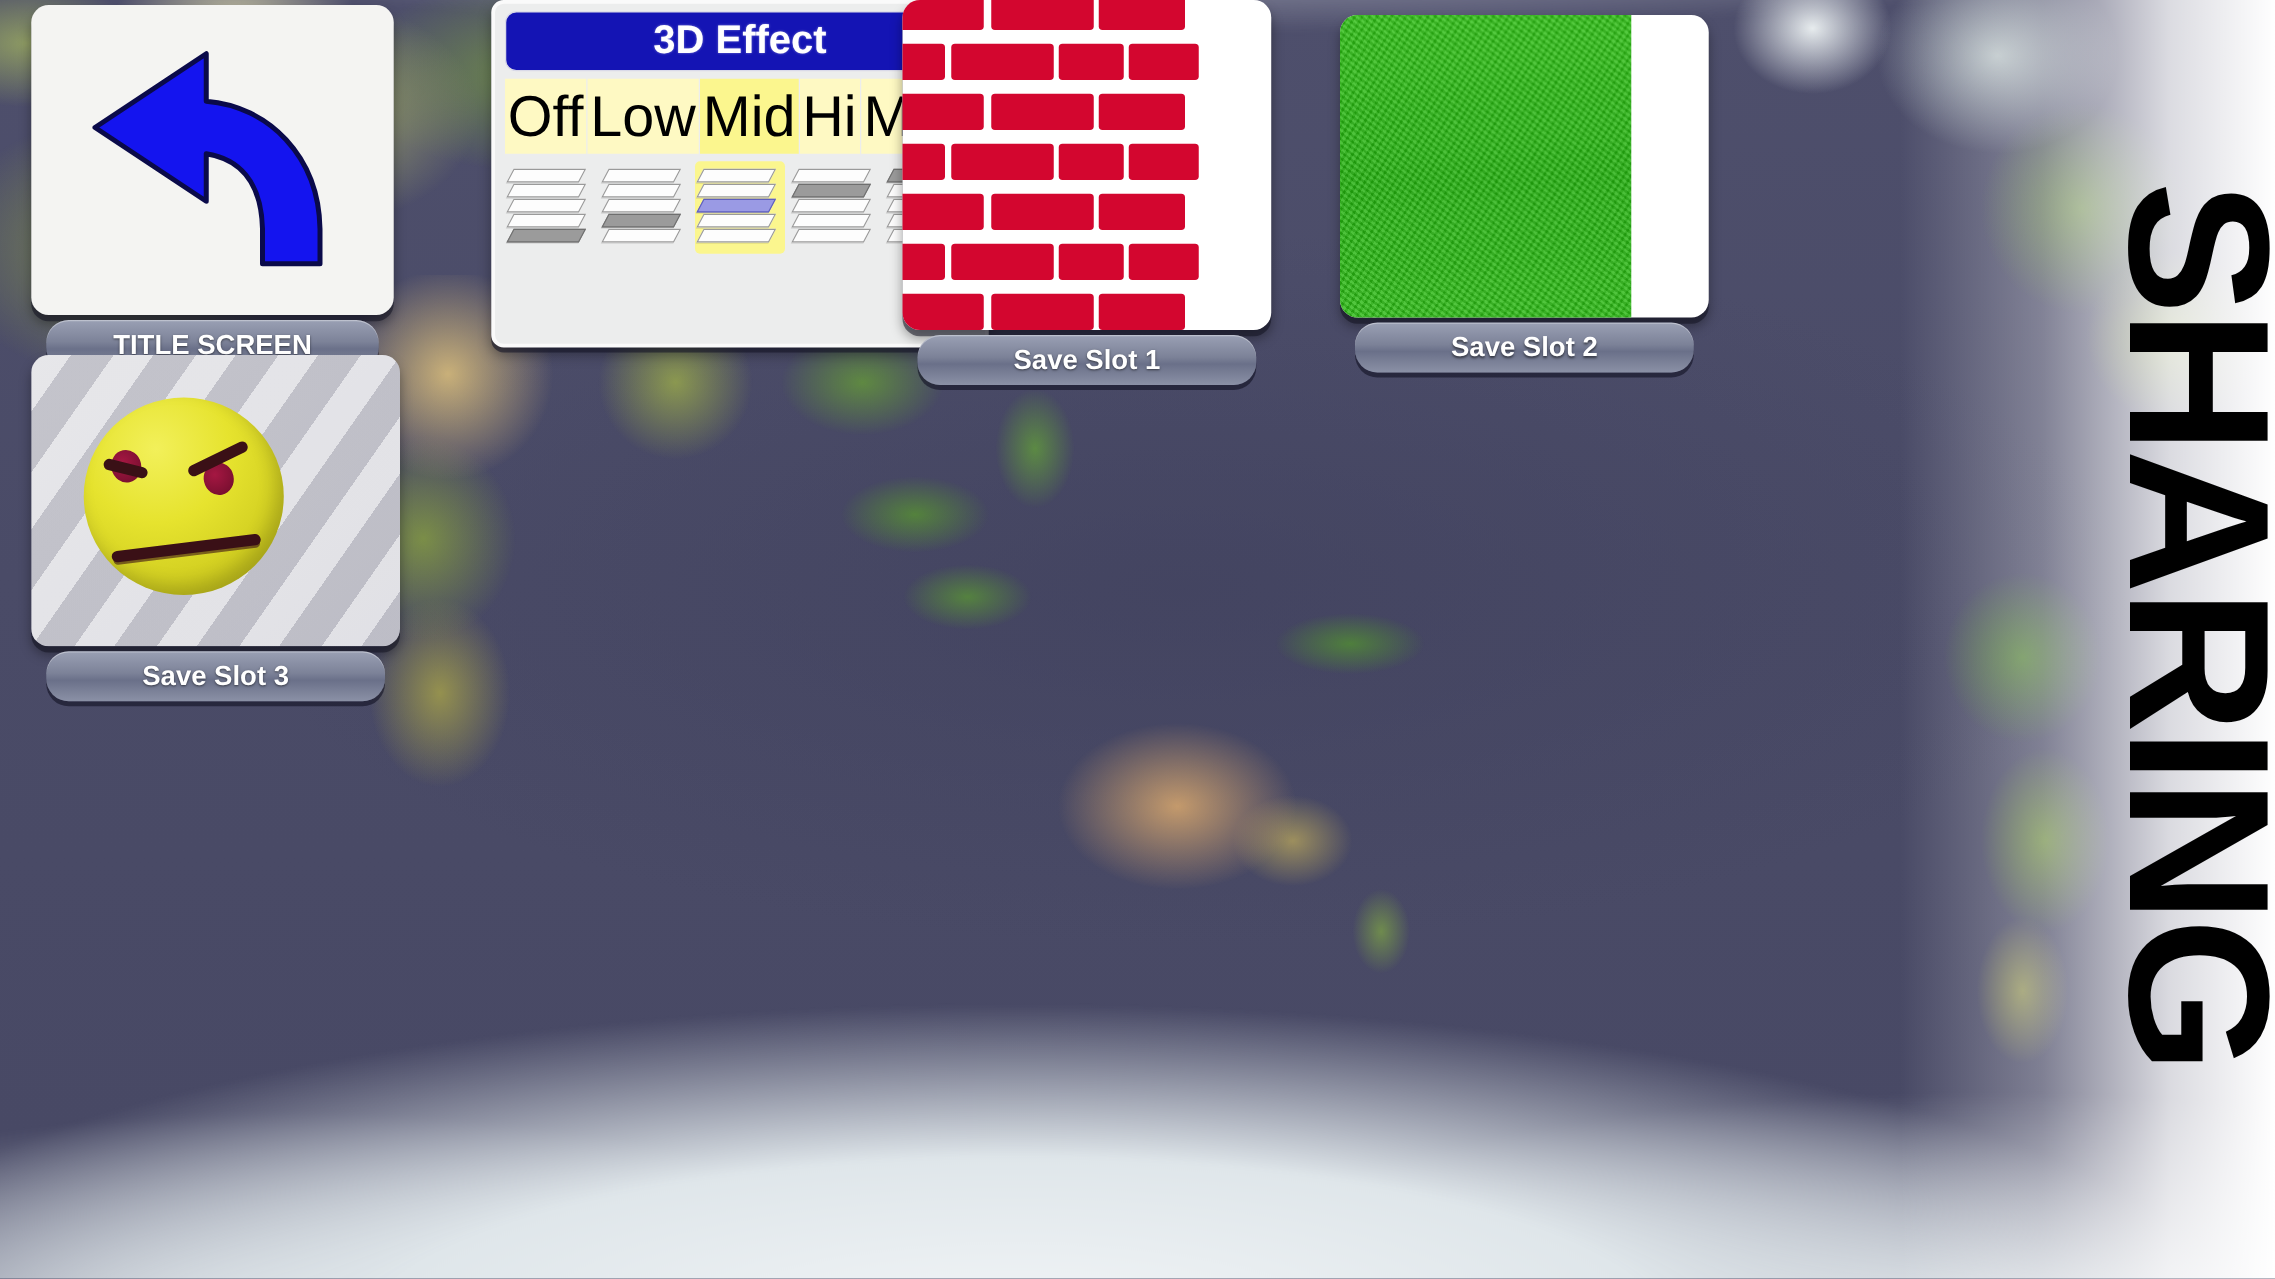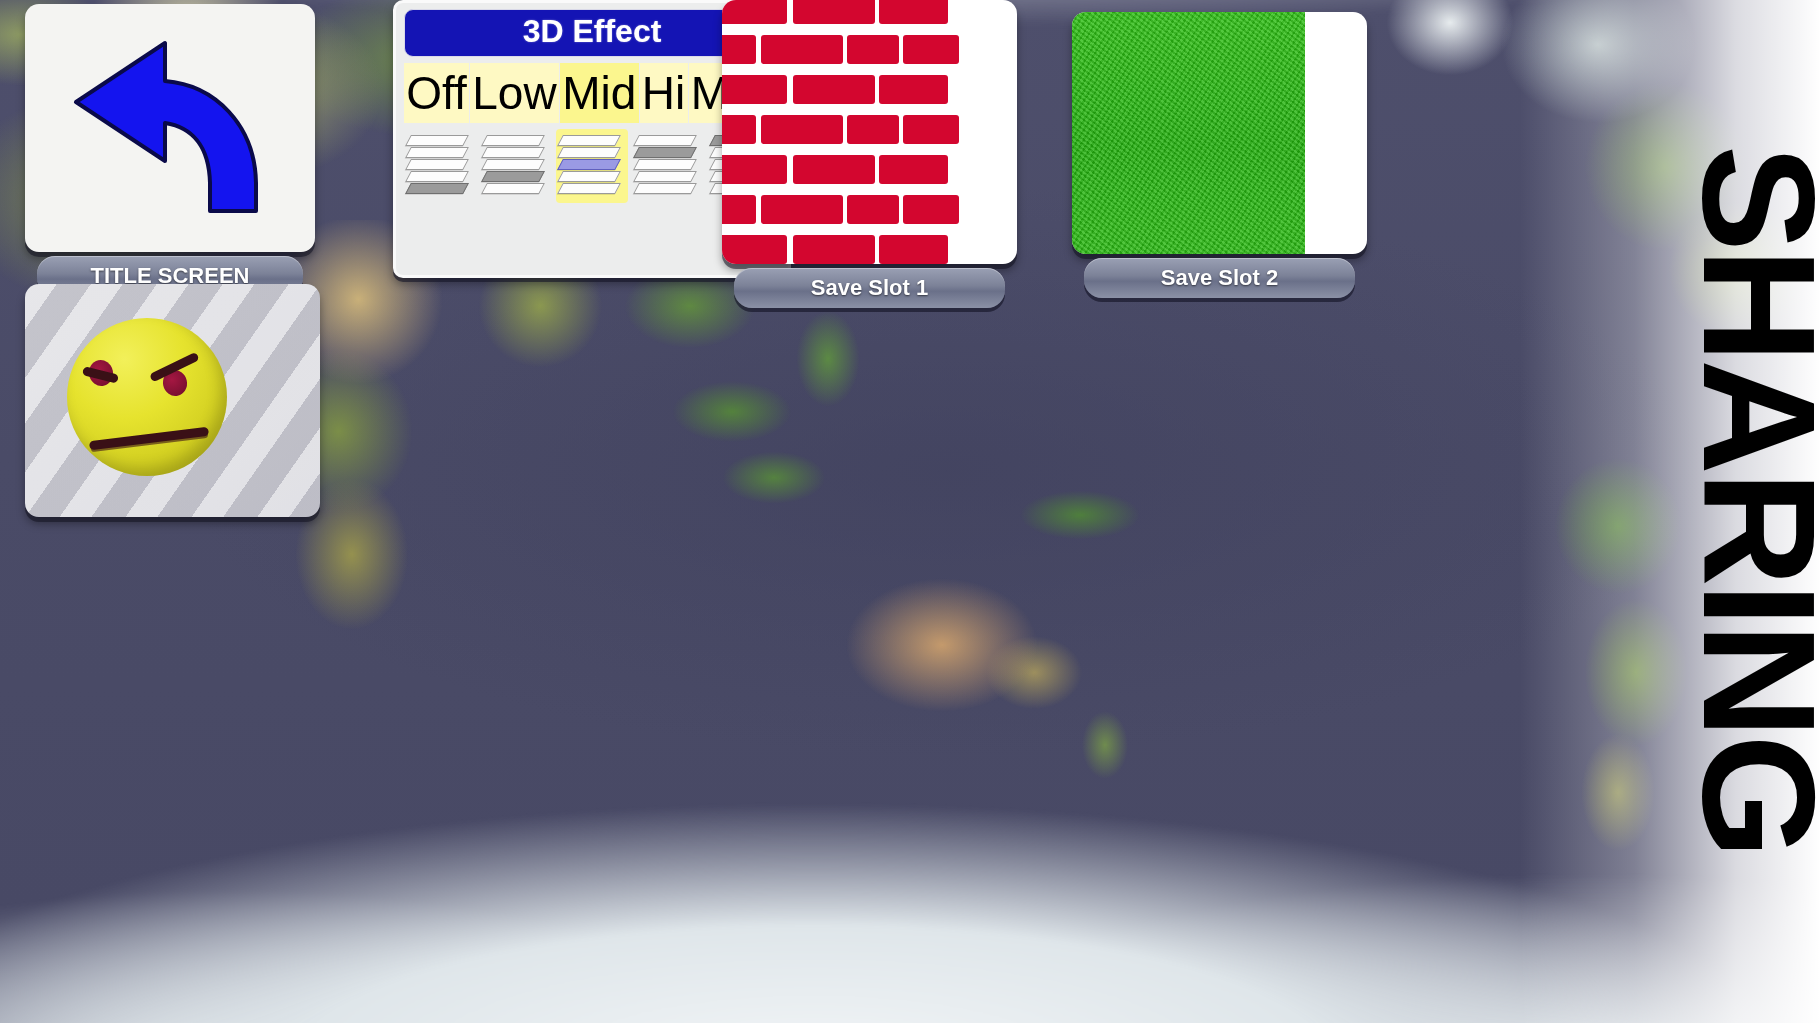--- a/index.html
+++ b/index.html
@@ -399,13 +399,14 @@
 <div class="tile" id="tile-slot3">
   <div class="thumb">
     <div class="smiley">
       <div class="eye l"></div>
       <div class="eye r"></div>
       <div class="brow-line l"></div>
       <div class="brow-line r"></div>
       <div class="mouth"></div>
     </div>
   </div>
+  <div class="tile-label">Save Slot 3</div>
 </div>
 
 </body></html>

